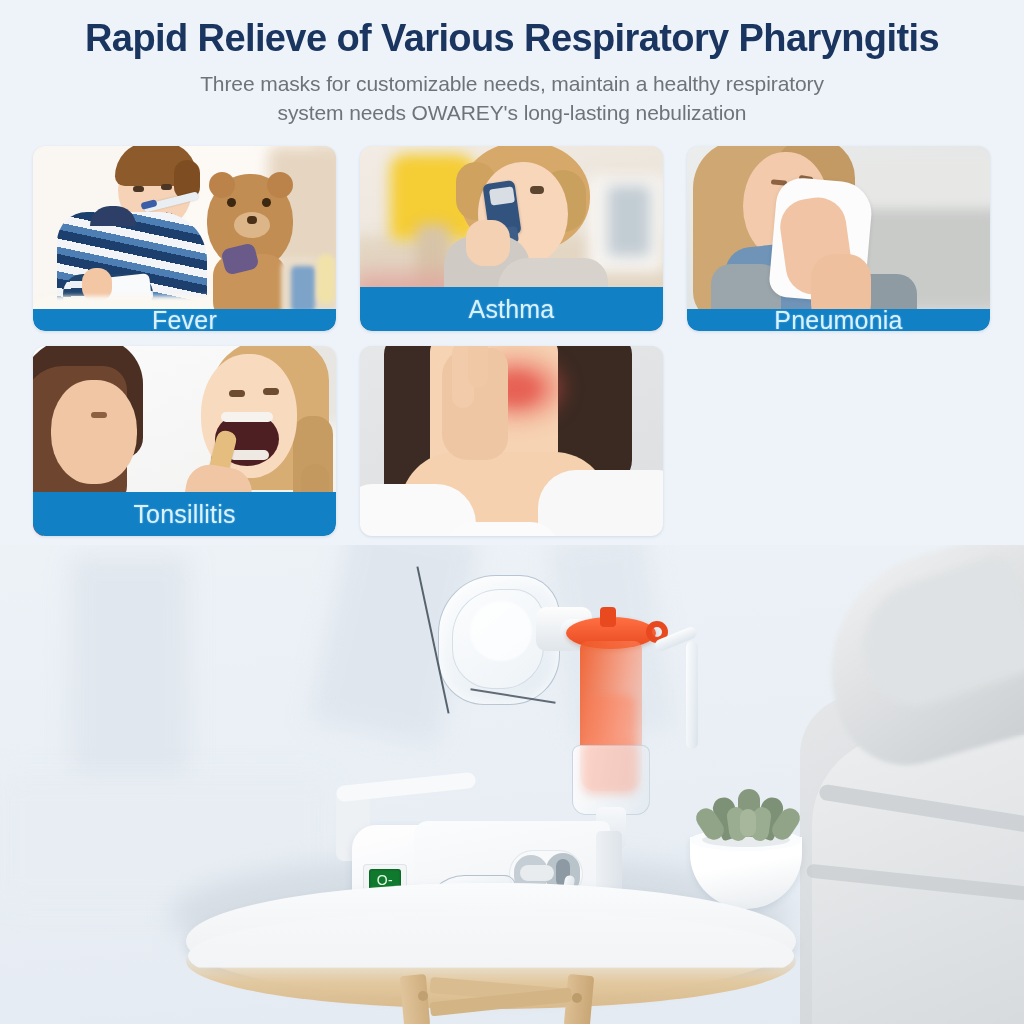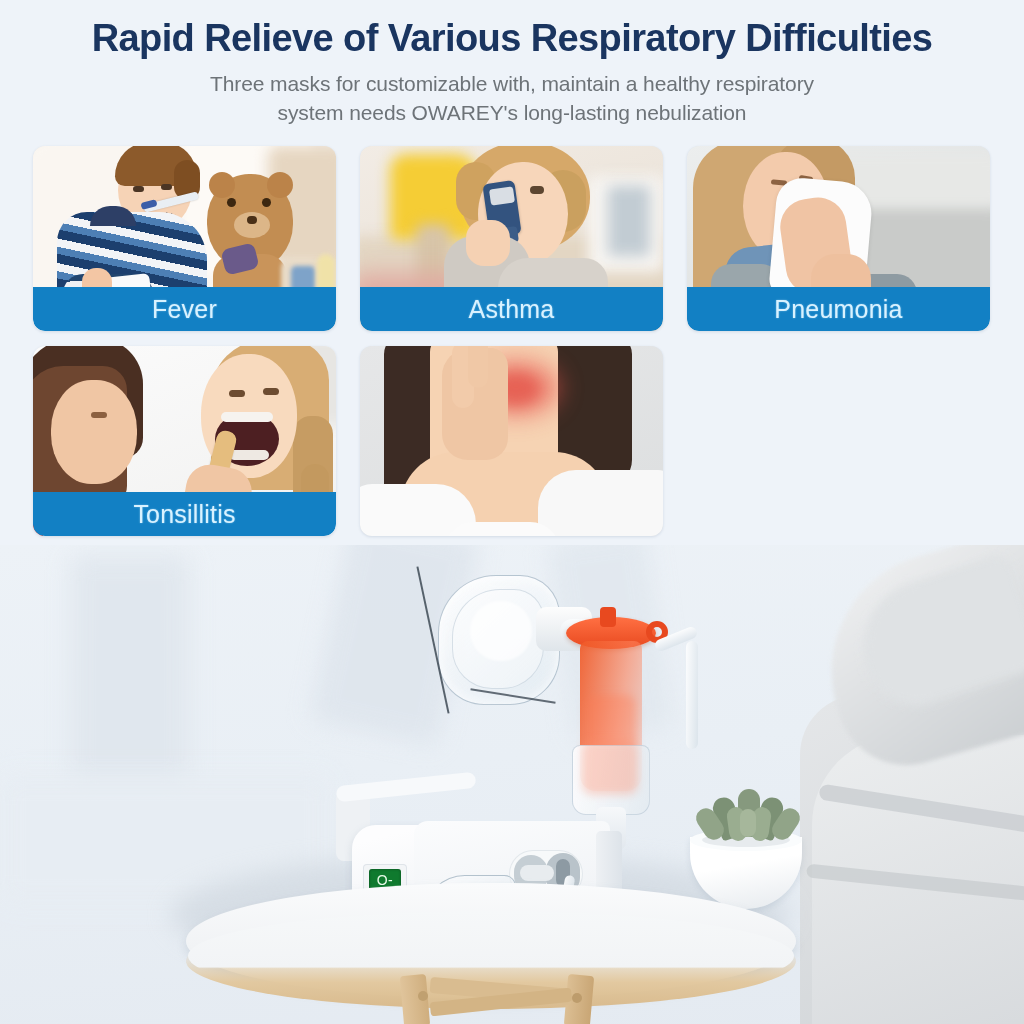--- a/index.html
+++ b/index.html
@@ -61,21 +61,21 @@
 
   .photo {
     position: absolute;
     inset: 0;
     overflow: hidden;
   }
 
   .card-label {
     position: absolute;
     left: 0; right: 0; bottom: 0;
-    height: 44px;
+    height: 22px;
     background: #1280c4;
     border-bottom-left-radius: 12px;
     border-bottom-right-radius: 12px;
     color: #d9f2ff;
     font-size: 25px;
     letter-spacing: .2px;
     display: flex;
     align-items: center;
     justify-content: center;
     text-shadow: 0 0 2px rgba(180,225,255,.55);
@@ -97,23 +97,23 @@
     overflow: hidden;
     background: linear-gradient(175deg,#edf2f7 0%,#e9eff5 45%,#e4eaf1 100%);
   }
 </style>
 </head>
 <body>
 
 <div id="page">
 
   <div class="header">
-    <div class="headline">Rapid Relieve of Various Respiratory Difficulties</div>
+    <div class="headline">Rapid Relieve of Various Respiratory Pharyngitis</div>
     <div class="subline">
-      <div>Three masks for customizable with, maintain a healthy respiratory</div>
+      <div>Three masks for customizable needs, maintain a healthy respiratory</div>
       <div>system needs OWAREY's long-lasting nebulization</div>
     </div>
   </div>
 
   <div class="grid">
 
     <div class="card r1">
       <div class="photo">
         <div class="sh" style="inset:0;background:linear-gradient(160deg,#f6f2ee,#efe7de)"></div>
 

